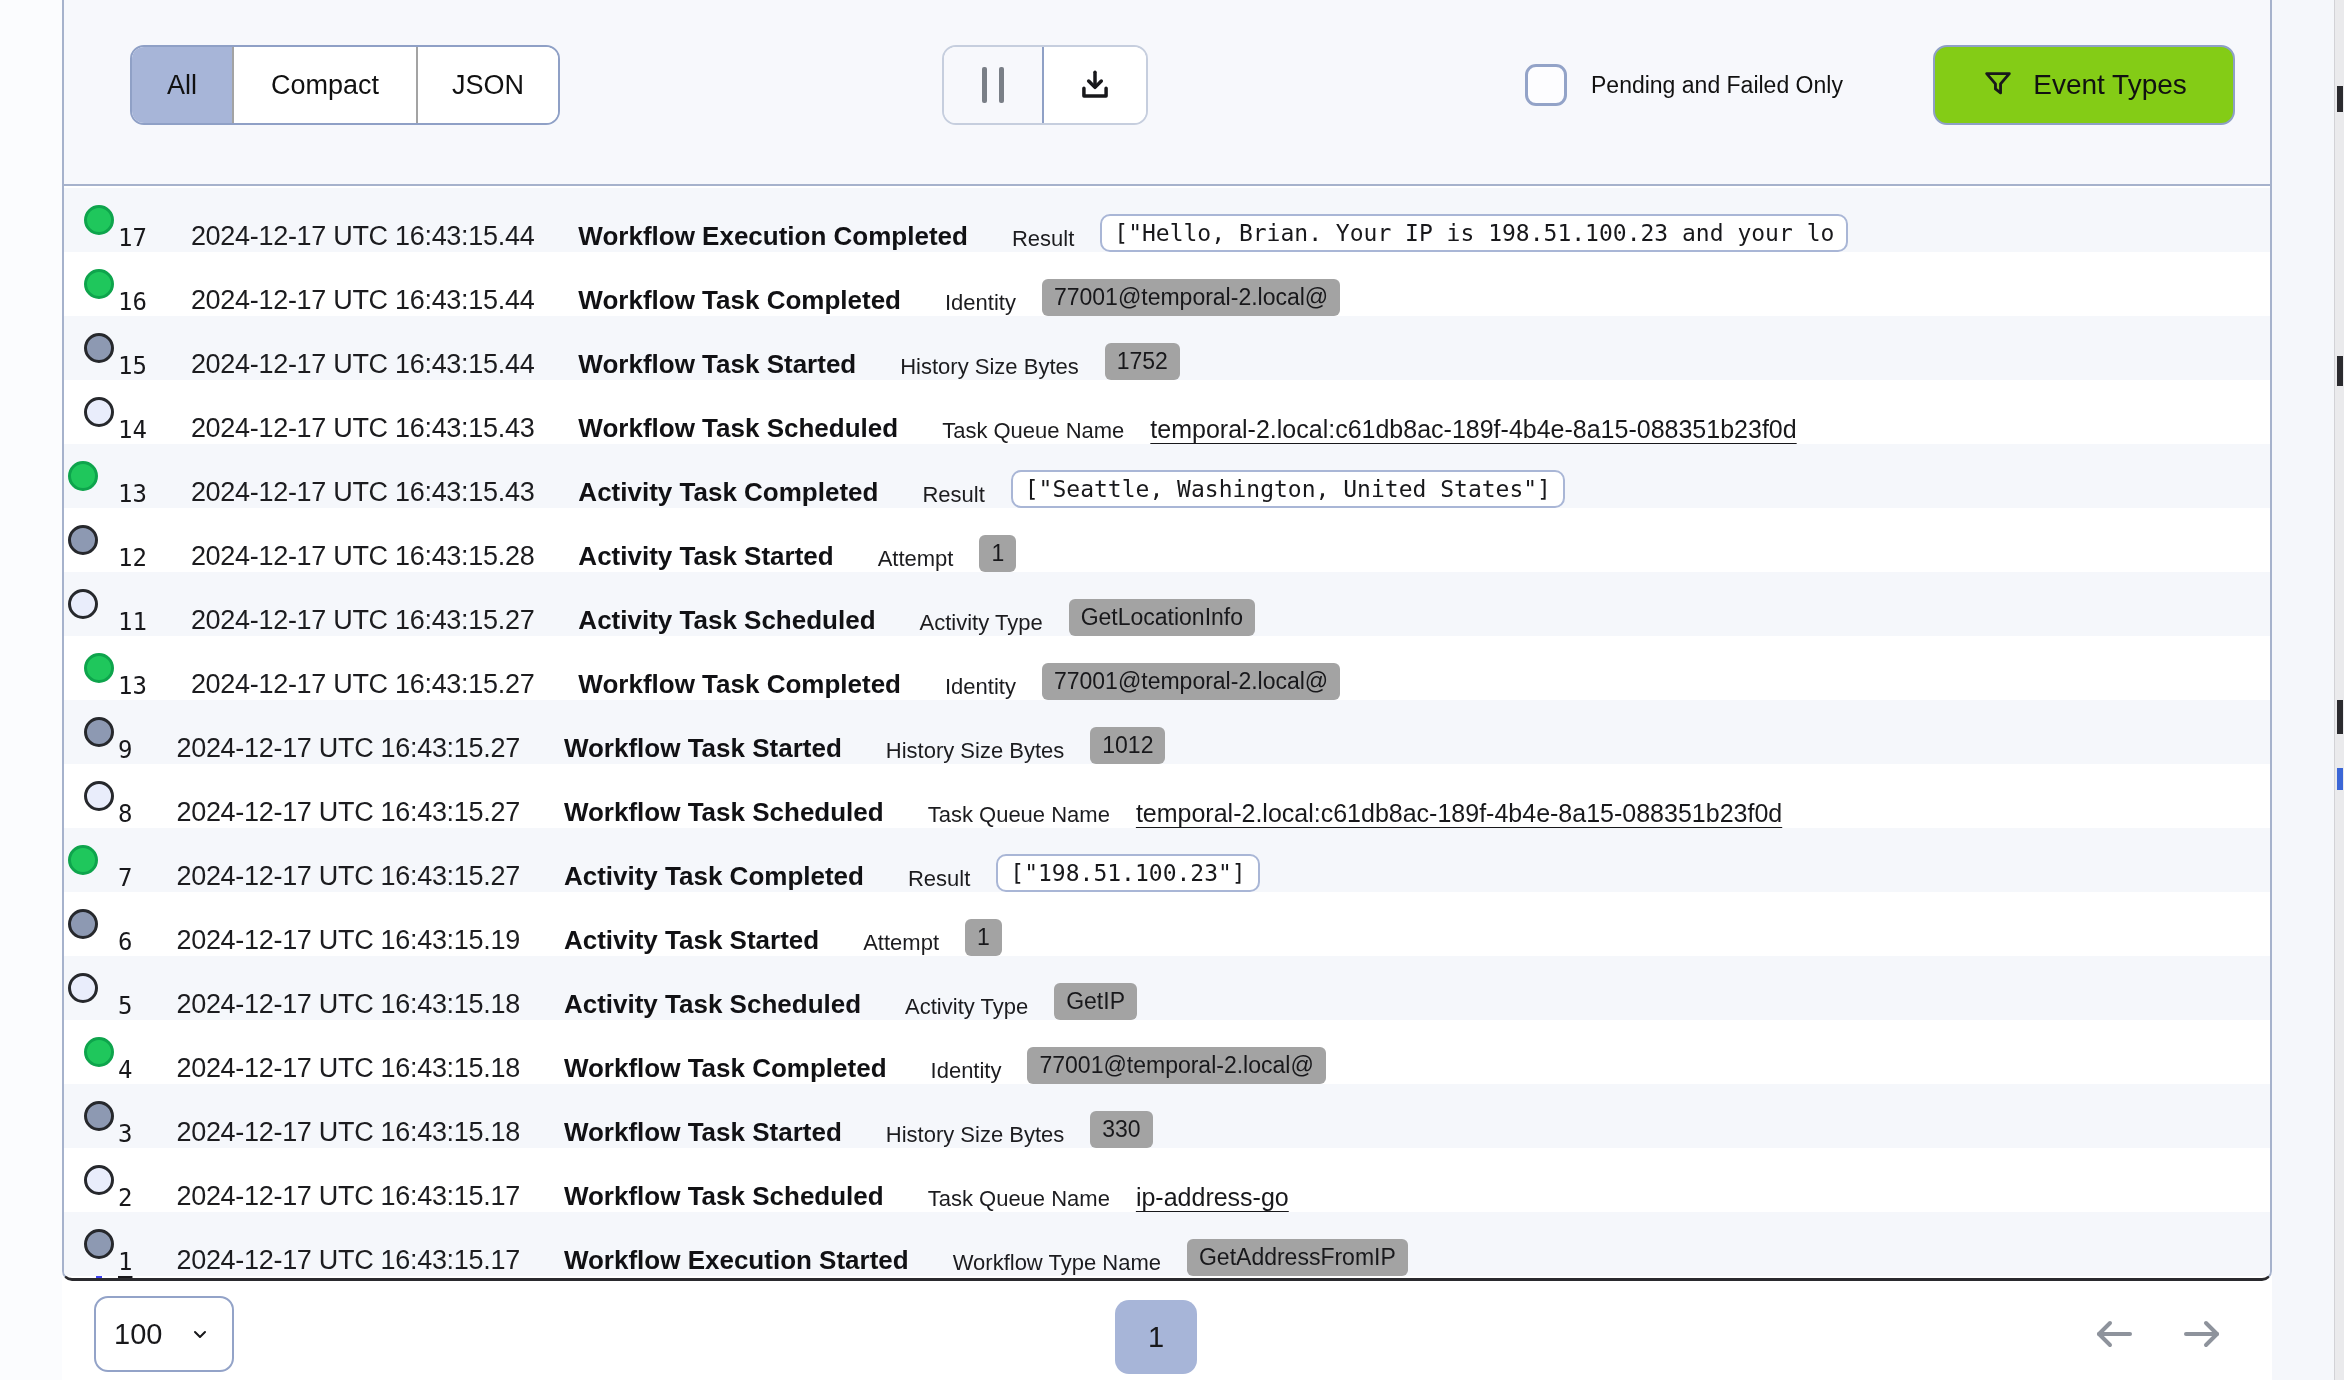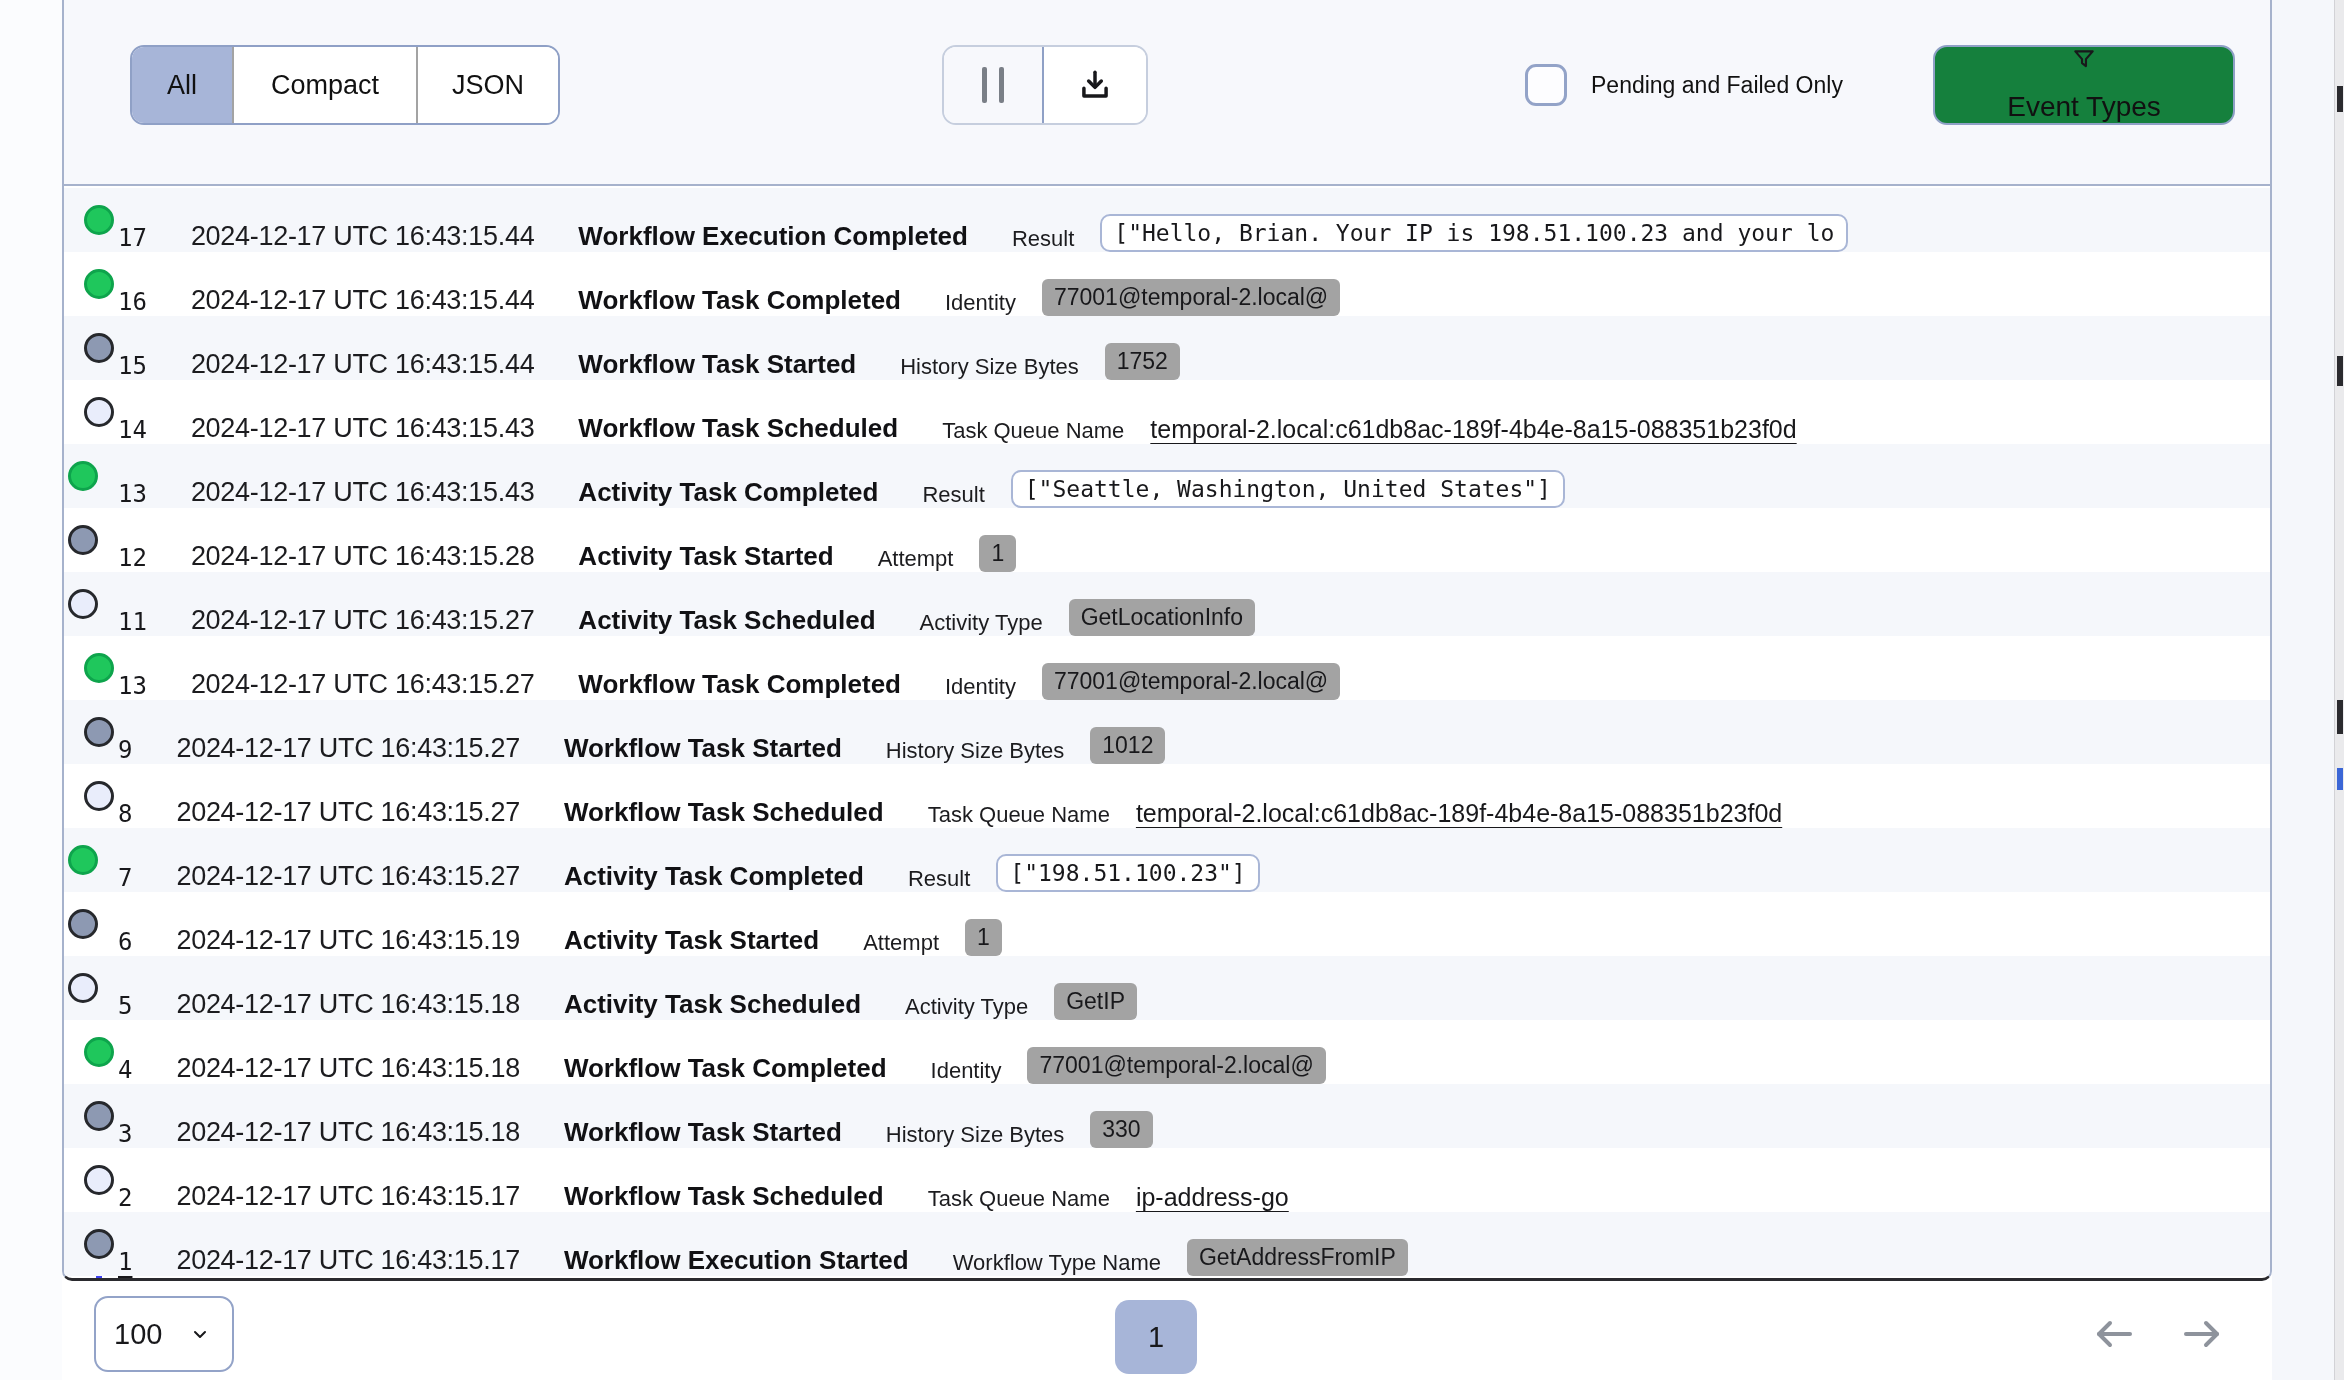--- a/index.html
+++ b/index.html
@@ -31,22 +31,22 @@
   #sort-group .seg:nth-child(1){ width:180px; gap:12px; }
   #sort-group .seg:nth-child(2){ width:100px; }
   #io-group { left:878px; border-color:#c6cede; }
   #io-group .seg:nth-child(1){ width:98px; background:#f7f8fc; gap:12px; }
   #io-group .seg:nth-child(2){ width:104px; border-left:2px solid #8fa0c6; }
   .pause-bar { width:5px; height:36px; background:#7a7f87; border-radius:2px; }
 
   #filter-wrap { position:absolute; left:1461px; top:45px; height:80px; display:flex; align-items:center; gap:24px; }
   #filter-checkbox { width:42px; height:42px; border:3px solid #93a3c8; border-radius:11px; background:#fdfdff; cursor:pointer; }
   #filter-label { font-size:23px; color:#111; }
-  #event-types-btn { position:absolute; left:1869px; top:45px; width:302px; height:80px; background:#15803d; border:2px solid #8fa0c6;
-                     border-radius:14px; display:flex; align-items:center; justify-content:center; gap:18px; font-size:28px; color:#111; cursor:pointer;flex-direction:column; }
+  #event-types-btn { position:absolute; left:1869px; top:45px; width:302px; height:80px; background:#84cc16; border:2px solid #8fa0c6;
+                     border-radius:14px; display:flex; align-items:center; justify-content:center; gap:18px; font-size:28px; color:#111; cursor:pointer; }
 
   
   #event-list { position:absolute; left:0; top:188px; width:2206px; height:1093px; }
   #main-line { position:absolute; left:32px; top:0; width:6px; height:1093px; background:#3d40f0; }
   .branch-line { position:absolute; left:17px; width:4px; height:130px; background:#3d40f0; }
   #branch-line-1 { top:288px; }
   #branch-line-2 { top:672px; }
 
   .row { position:relative; height:64px; display:flex; align-items:flex-end; padding-left:54px; width:100%;gap:10px; }
   .row.tint { background:#f5f7fb; }

